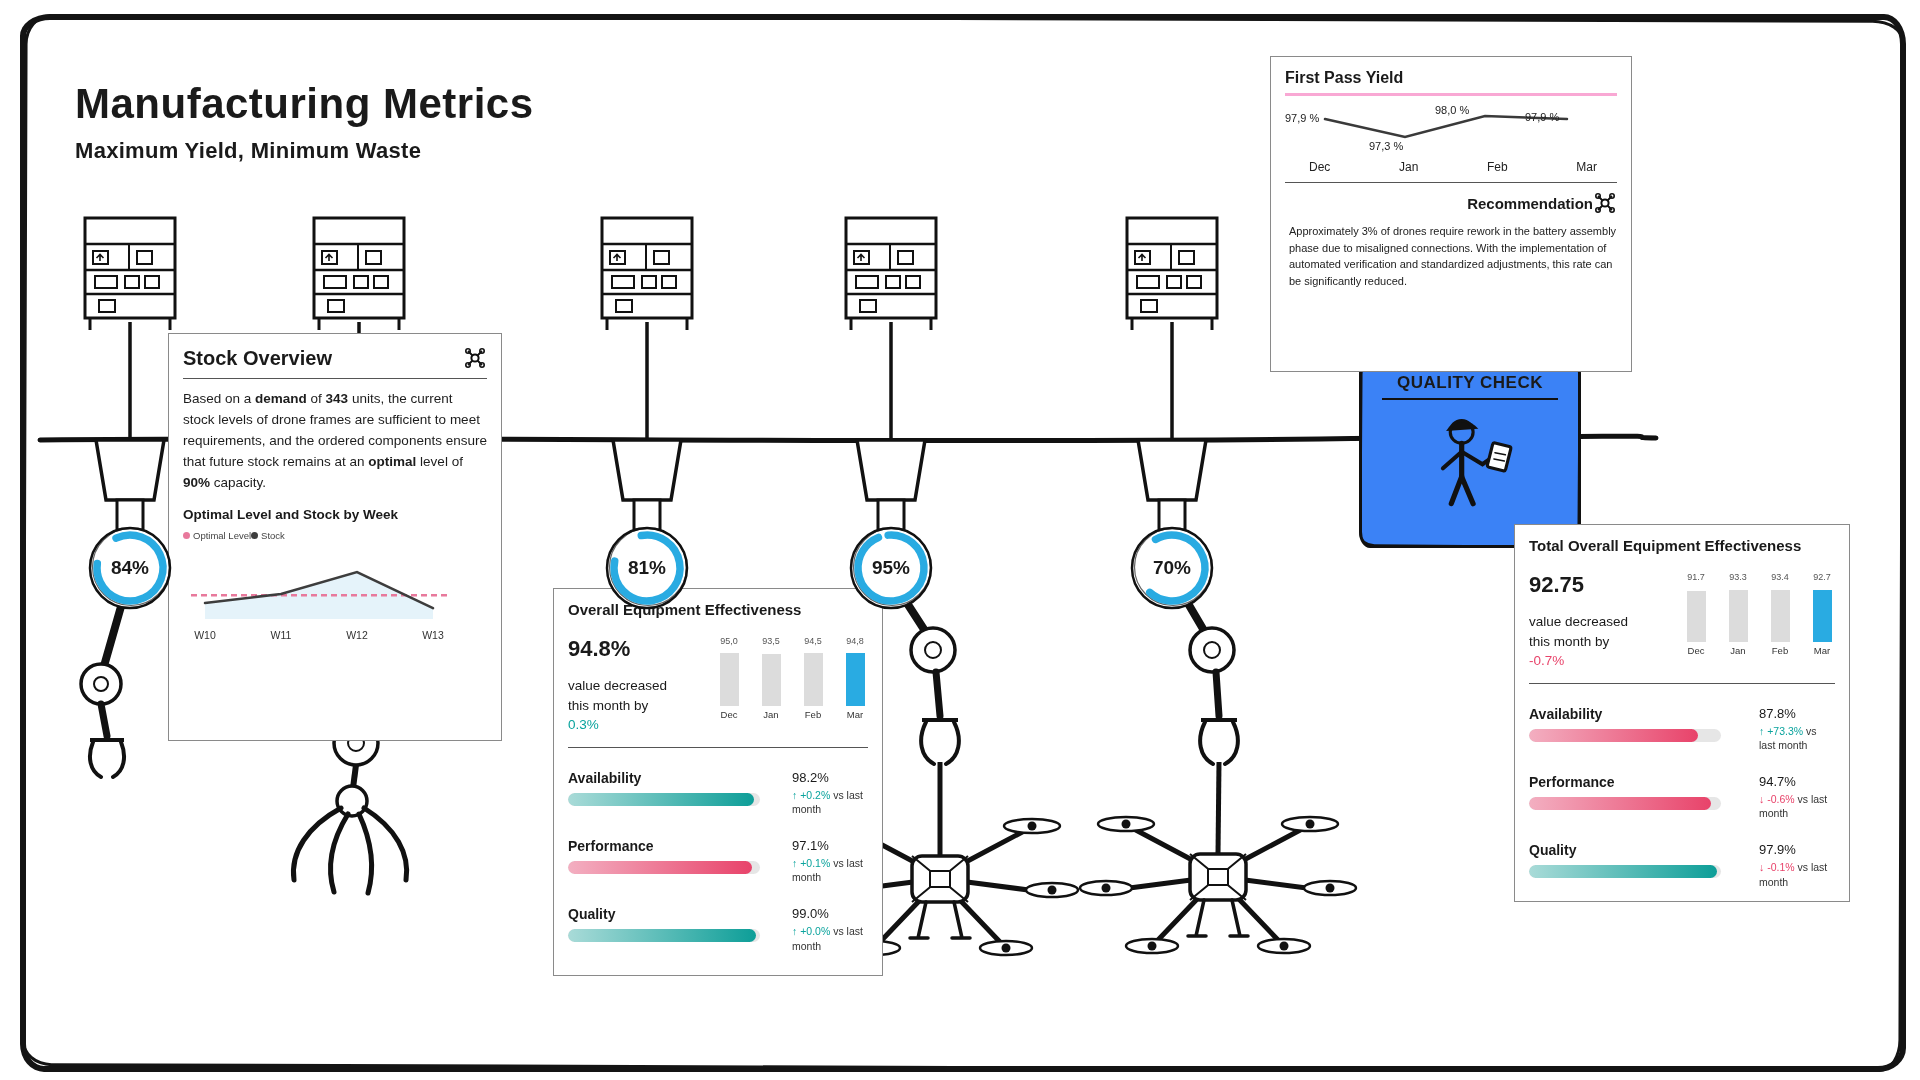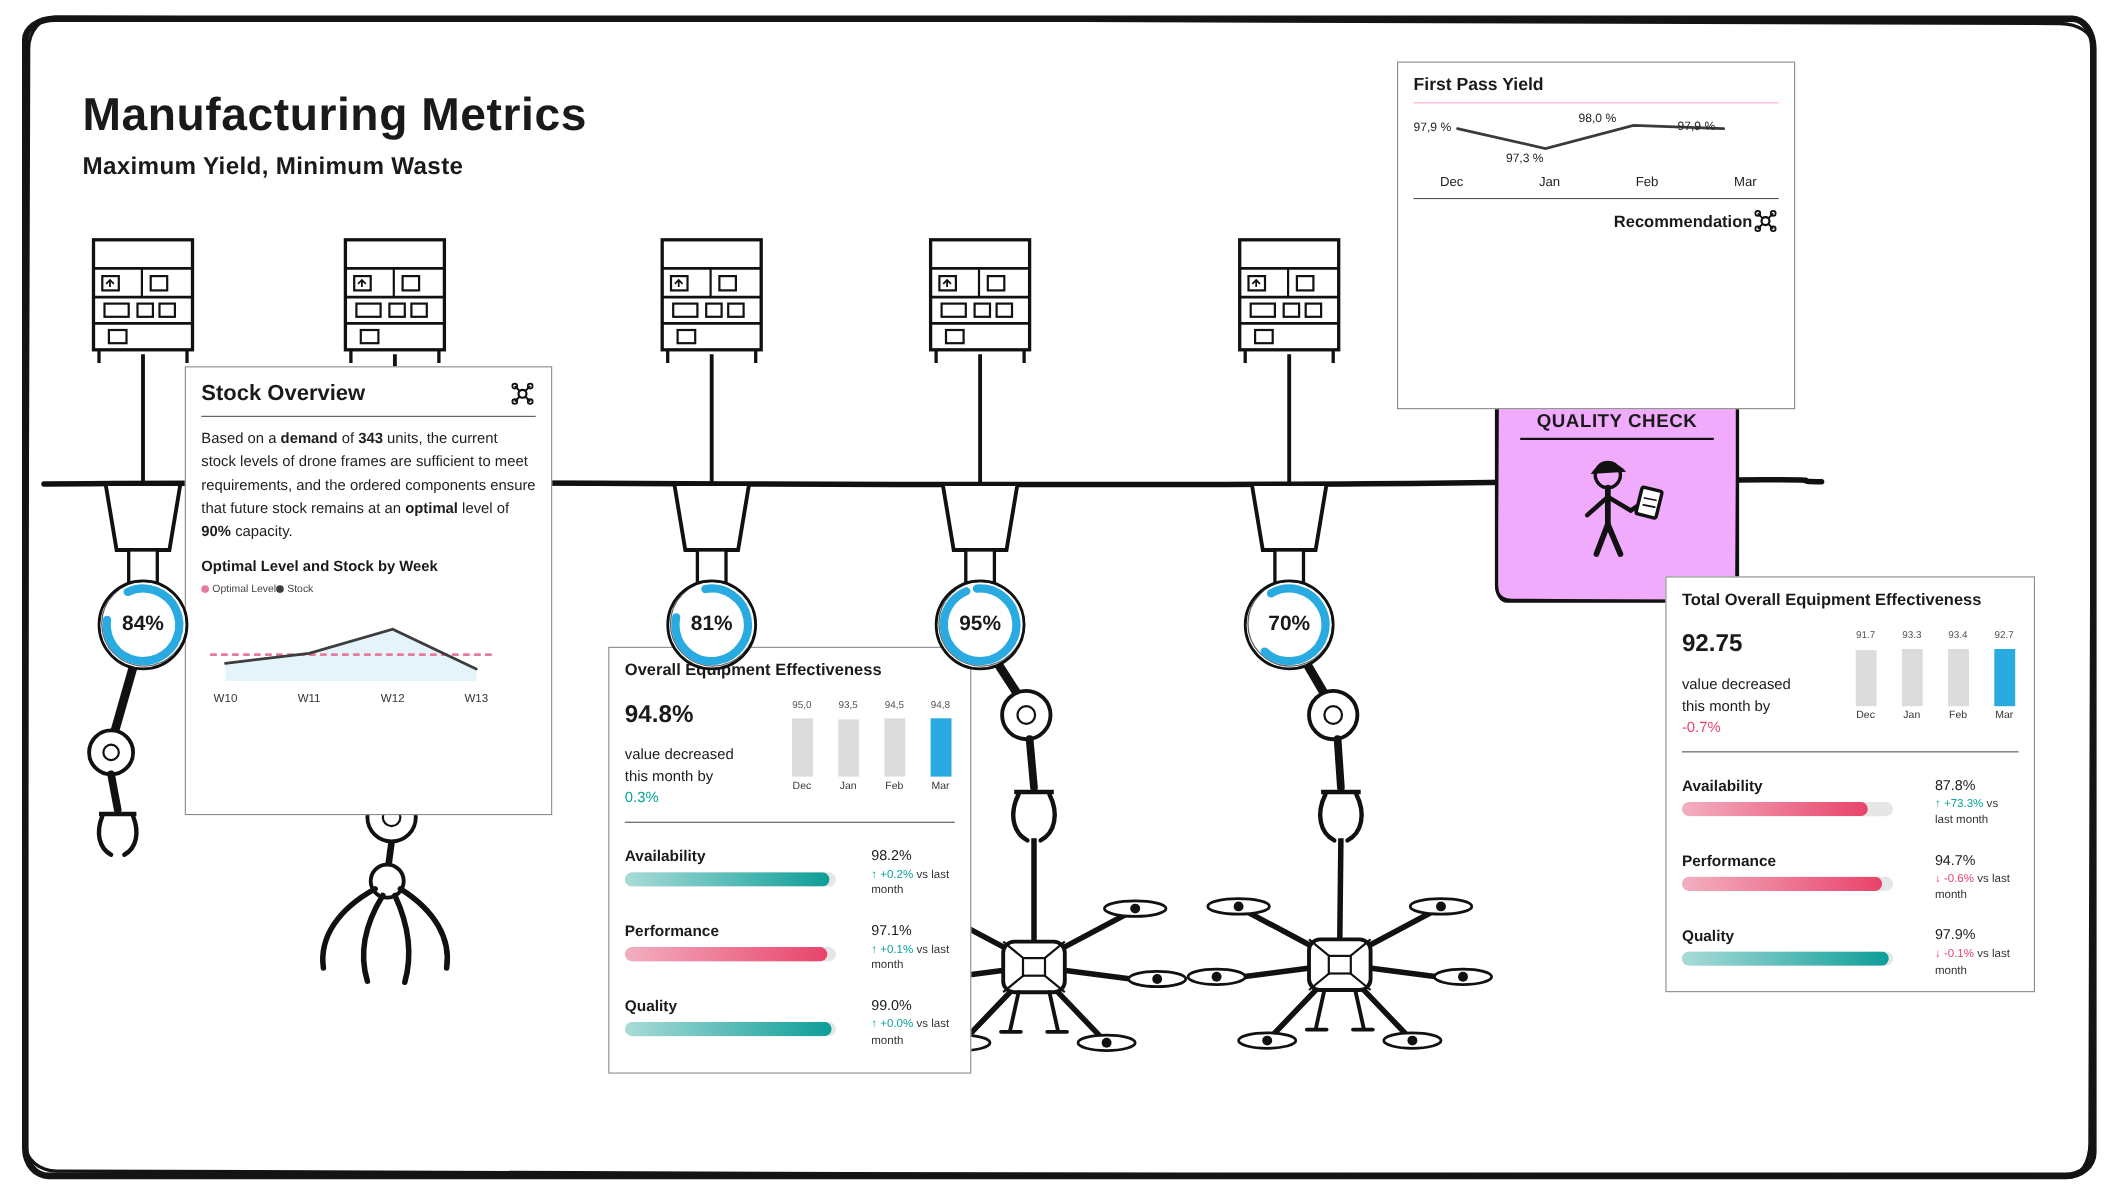--- a/index.html
+++ b/index.html
@@ -16,21 +16,21 @@
 
   .page-title{position:absolute;left:75px;top:52px;font-size:42px;font-weight:bold;letter-spacing:.5px;z-index:2}
   .page-subtitle{position:absolute;left:75px;top:138px;font-size:22px;font-weight:bold;letter-spacing:.3px;z-index:2}
 
   .card{position:absolute;background:#fff;border:1px solid #8a8a8a;z-index:5;padding:12px 14px}
   .card-title{font-size:15px;font-weight:bold}
   .hr{height:1px;background:#555;margin:8px 0}
 
   
   .fpy{left:1270px;top:56px;width:332px;height:290px}
-  .fpy .card-title{font-size:16px;padding-bottom:6px;border-bottom:1px solid #f9a8d4}
+  .fpy .card-title{font-size:16px;padding-bottom:6px;border-bottom:3px solid #f9a8d4}
   .fpy-chart{position:relative;height:58px;margin-top:4px}
   .pl{position:absolute;font-size:11px;color:#222;white-space:nowrap}
   .fpy-months{display:flex;justify-content:space-between;padding:0 20px 0 24px;font-size:12px;color:#222;margin-top:2px}
   .rec-head{display:flex;justify-content:flex-end;align-items:center;margin-top:8px}
   .rec-head .t{font-size:15px;font-weight:bold}
   .rec-text{font-size:11px;line-height:1.5;color:#222;margin-top:8px;padding-left:4px}
 
   
   .stock{left:168px;top:333px;width:304px;height:382px}
   .stock-head{display:flex;justify-content:space-between;align-items:center}
@@ -66,21 +66,21 @@
   .kpi-side{width:76px;font-size:13px}
   .kpi-deltarow{font-size:10.5px;line-height:1.35;margin-top:3px;color:#333}
   .kpi-delta.pos{color:#0aa39d}.kpi-delta.neg{color:#e8436a}
 
   
   .gauge{position:absolute;width:84px;height:84px;z-index:6}
   .gauge svg{position:absolute;inset:0}
   .gauge-label{position:absolute;inset:0;display:flex;align-items:center;justify-content:center;font-size:19px;font-weight:bold}
 
   
-  .station{position:absolute;background:#f0abfc;border:3px solid #111;z-index:4;
+  .station{position:absolute;background:#3b82f6;border:3px solid #111;z-index:4;
            border-radius:14px 10px 16px 11px / 10px 15px 11px 16px;padding:10px 8px;text-align:center}
   .station::before{content:"";position:absolute;inset:-2px;border:2px solid #111;
            border-radius:12px 17px 10px 15px / 16px 10px 17px 12px;transform:rotate(.4deg);pointer-events:none}
   .station-title{font-weight:bold;font-size:17px;letter-spacing:.5px;padding-bottom:5px;border-bottom:2.5px solid #111;margin:2px 12px 8px}
   .qc{left:1359px;top:358px;width:200px;height:164px}
   .out{left:1651px;top:362px;width:200px;height:154px}
 </style>
 </head>
 <body>
 
@@ -236,20 +236,21 @@
         <g stroke="#111" fill="none">
           <circle cx="12" cy="12" r="3.6" stroke-width="2"></circle>
           <path d="M9.5,9.5 L5,5 M14.5,9.5 L19,5 M9.5,14.5 L5,19 M14.5,14.5 L19,19" stroke-width="1.8"></path>
           <circle cx="5" cy="5" r="2.2" stroke-width="1.6"></circle>
             <circle cx="19" cy="5" r="2.2" stroke-width="1.6"></circle>
           <circle cx="5" cy="19" r="2.2" stroke-width="1.6"></circle>
             <circle cx="19" cy="19" r="2.2" stroke-width="1.6"></circle>
         </g>
       </svg>
     </div>
+    <p class="rec-text">Approximately 3% of drones require rework in the battery assembly phase due to misaligned connections. With the implementation of automated verification and standardized adjustments, this rate can be significantly reduced.</p>
   </section>
 
   <section class="card stock">
     <div class="stock-head">
       <span class="t">Stock Overview</span>
       <svg width="24" height="24" viewBox="0 0 24 24">
         <g stroke="#111" fill="none">
           <circle cx="12" cy="12" r="3.6" stroke-width="2"></circle>
           <path d="M9.5,9.5 L5,5 M14.5,9.5 L19,5 M9.5,14.5 L5,19 M14.5,14.5 L19,19" stroke-width="1.8"></path>
           <circle cx="5" cy="5" r="2.2" stroke-width="1.6"></circle>

